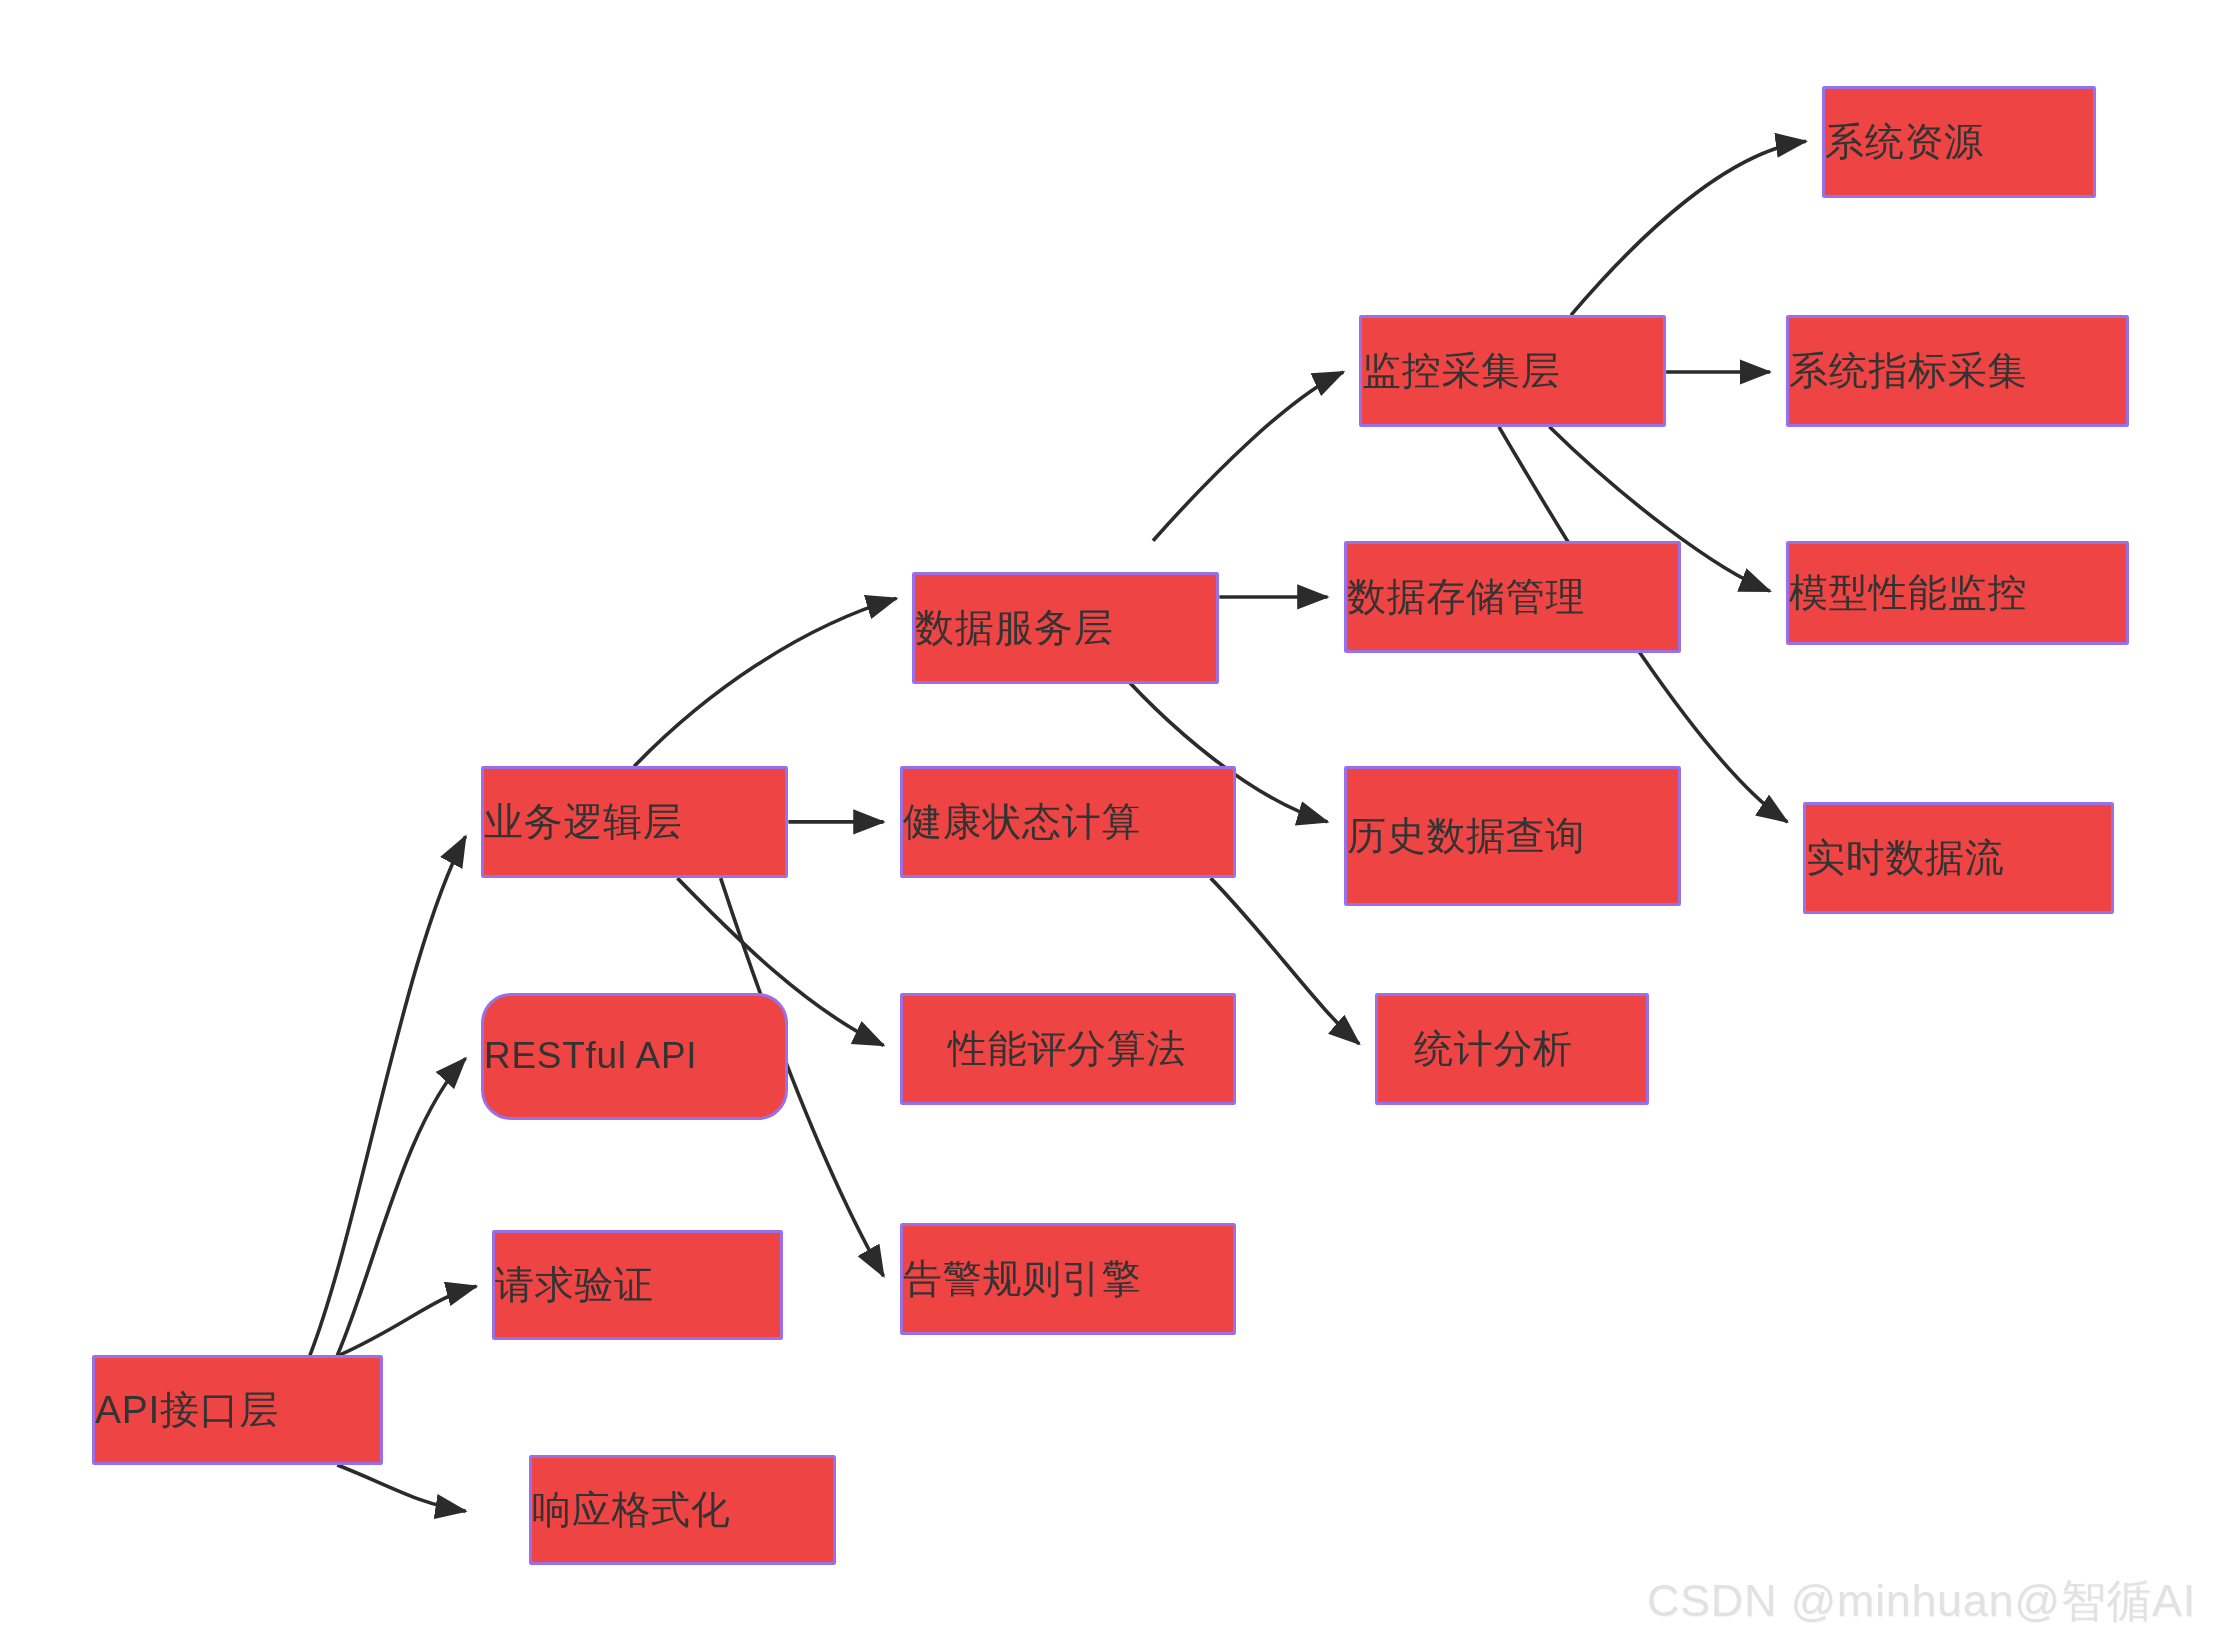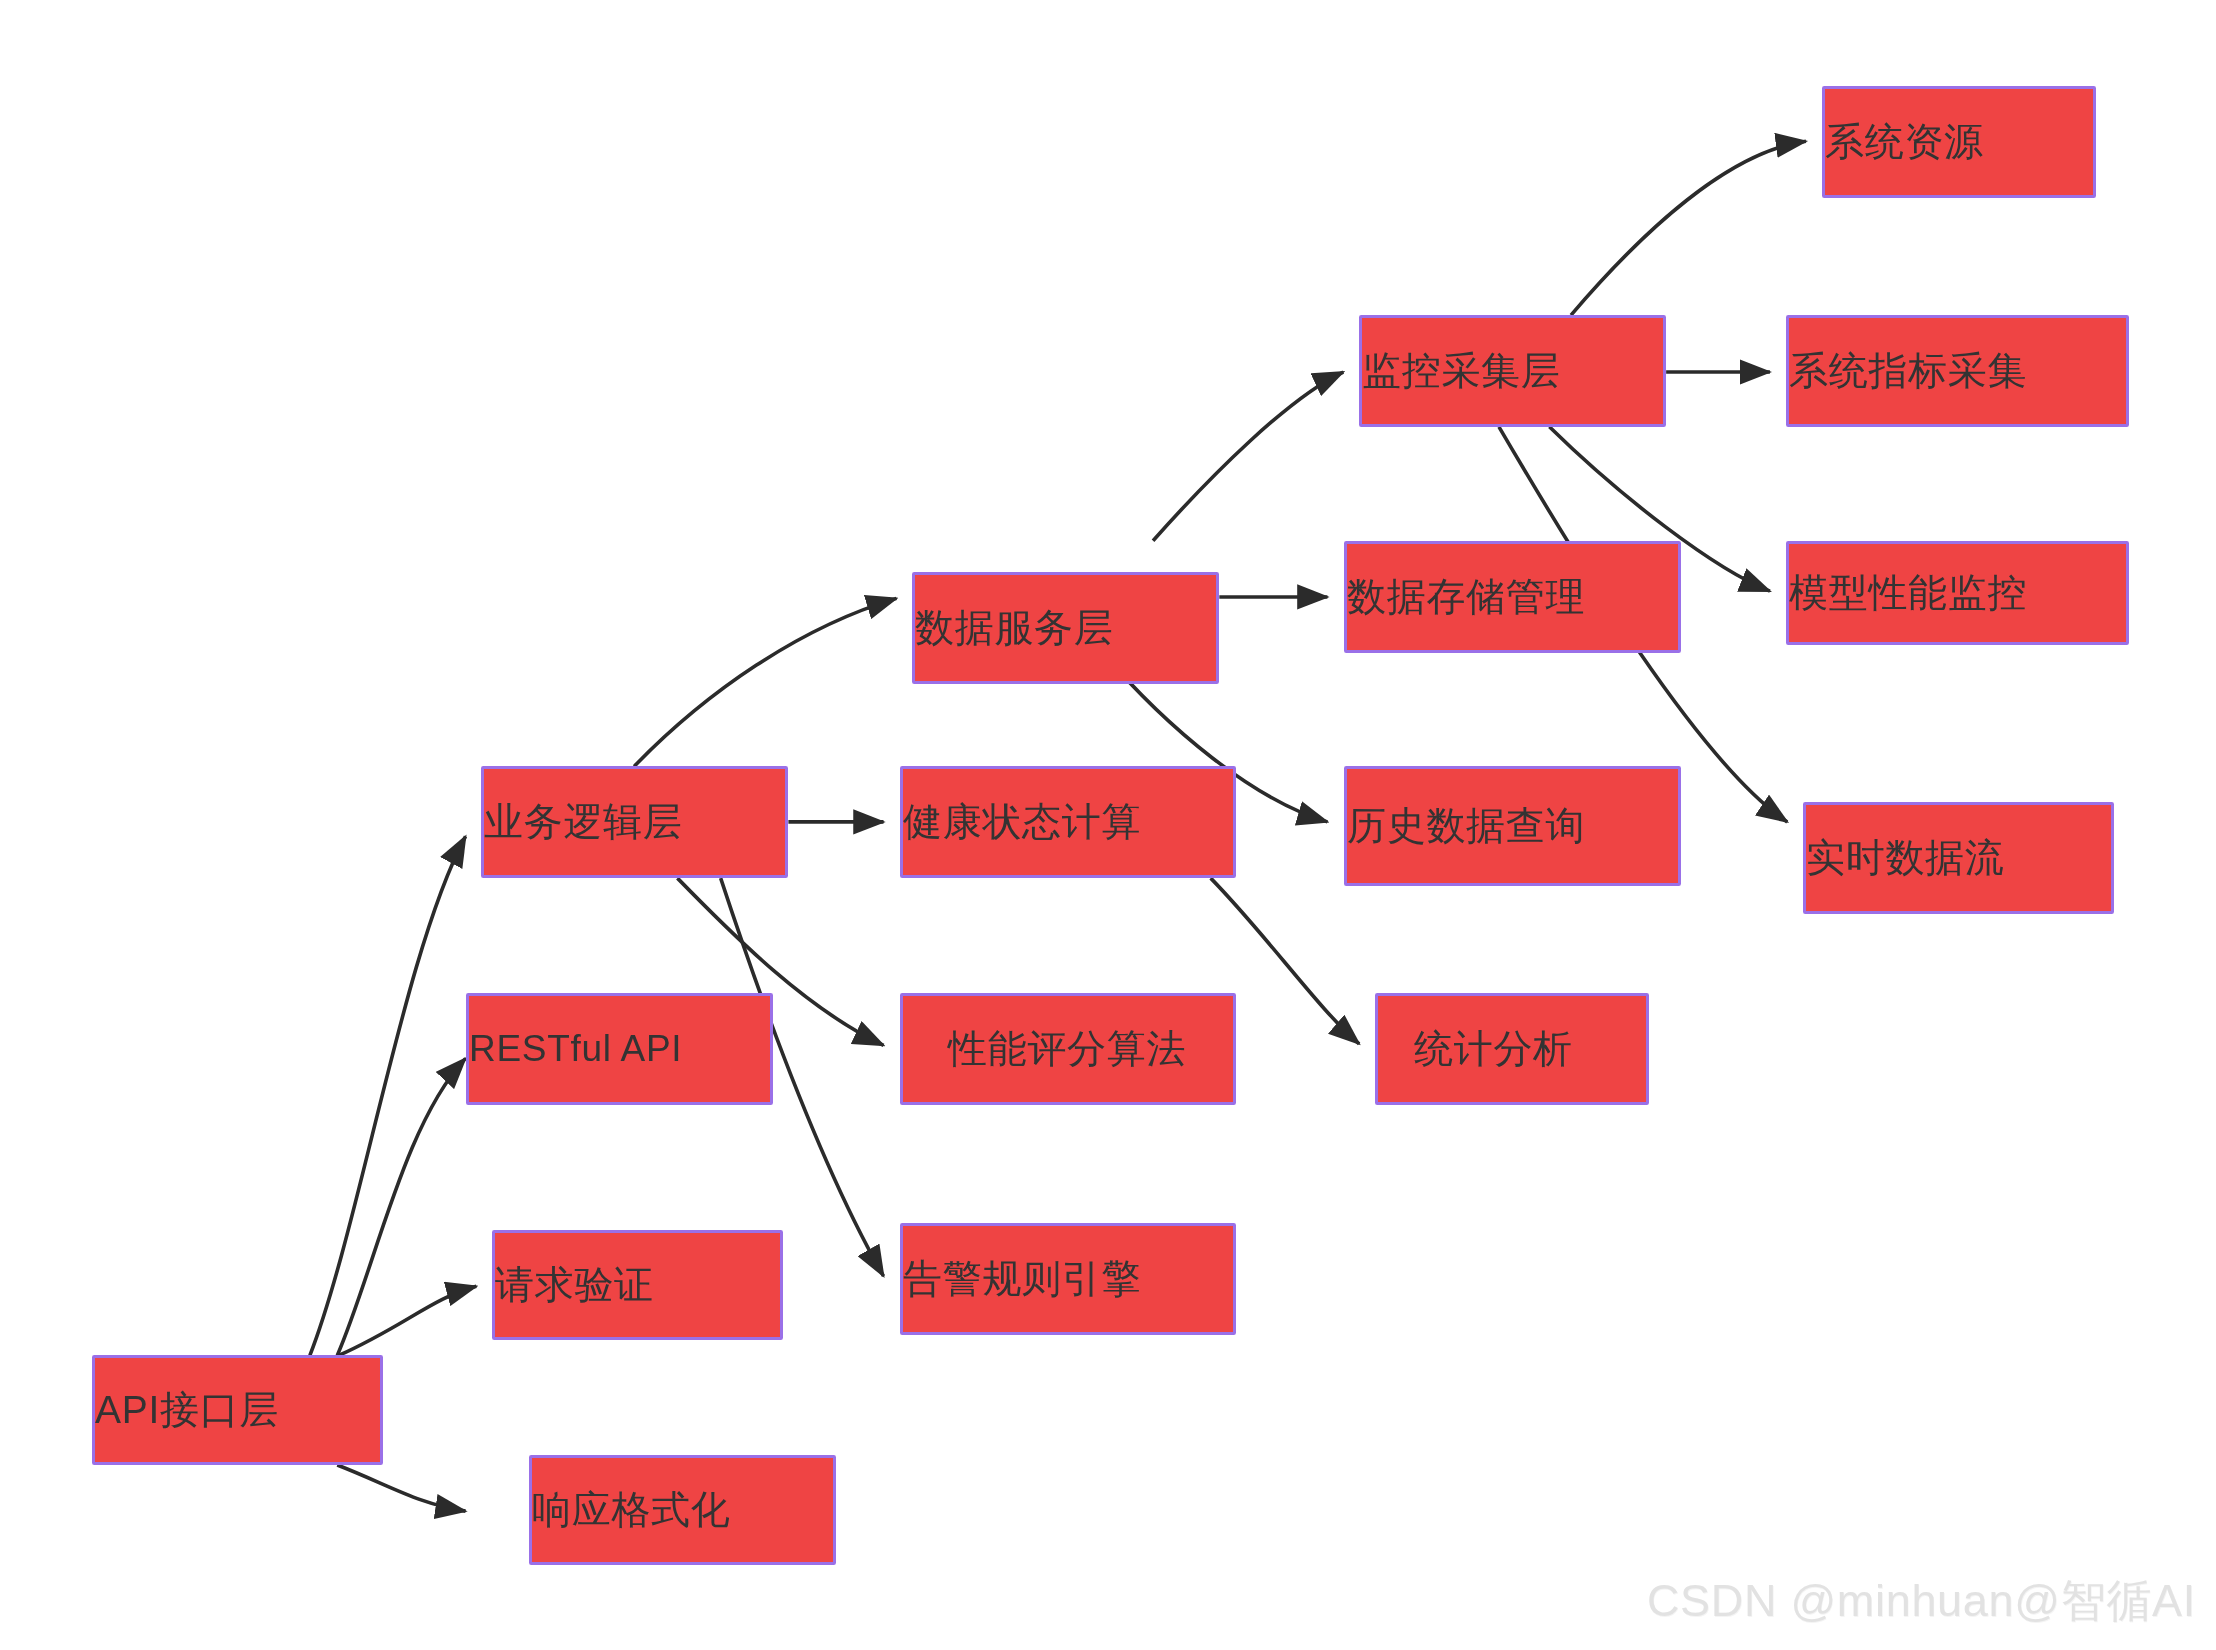--- a/index.html
+++ b/index.html
@@ -92,21 +92,21 @@
       </g>
   </svg>
 
   <div id="nodes">
       <div class="node" style="left: 92px; top: 1355px; width: 291px; height: 110px;">
         <span class="node-label">API接口层</span>
       </div>
       <div class="node" style="left: 481px; top: 766px; width: 307px; height: 112px;">
         <span class="node-label">业务逻辑层</span>
       </div>
-      <div class="node latin" style="left: 466px; top: 993px; width: 307px; height: 112px;">
+      <div class="node latin" style="left: 481px; top: 993px; width: 307px; height: 127px; border-radius: 30px;">
         <span class="node-label">RESTful API</span>
       </div>
       <div class="node" style="left: 492px; top: 1230px; width: 291px; height: 110px;">
         <span class="node-label">请求验证</span>
       </div>
       <div class="node" style="left: 481px; top: 1455px; width: 307px; height: 110px; margin-left: 48px;">
         <span class="node-label">响应格式化</span>
       </div>
       <div class="node" style="left: 912px; top: 572px; width: 307px; height: 112px;">
         <span class="node-label">数据服务层</span>
@@ -119,21 +119,21 @@
       </div>
       <div class="node" style="left: 900px; top: 1223px; width: 336px; height: 112px;">
         <span class="node-label">告警规则引擎</span>
       </div>
       <div class="node" style="left: 1359px; top: 315px; width: 307px; height: 112px;">
         <span class="node-label">监控采集层</span>
       </div>
       <div class="node" style="left: 1344px; top: 541px; width: 337px; height: 112px;">
         <span class="node-label">数据存储管理</span>
       </div>
-      <div class="node" style="left: 1344px; top: 766px; width: 337px; height: 120px;">
+      <div class="node" style="left: 1344px; top: 766px; width: 337px; height: 140px;">
         <span class="node-label">历史数据查询</span>
       </div>
       <div class="node" style="left: 1375px; top: 993px; width: 274px; height: 112px; padding-left: 36px;">
         <span class="node-label">统计分析</span>
       </div>
       <div class="node" style="left: 1822px; top: 86px; width: 274px; height: 112px;">
         <span class="node-label">系统资源</span>
       </div>
       <div class="node" style="left: 1786px; top: 315px; width: 343px; height: 112px;">
         <span class="node-label">系统指标采集</span>

